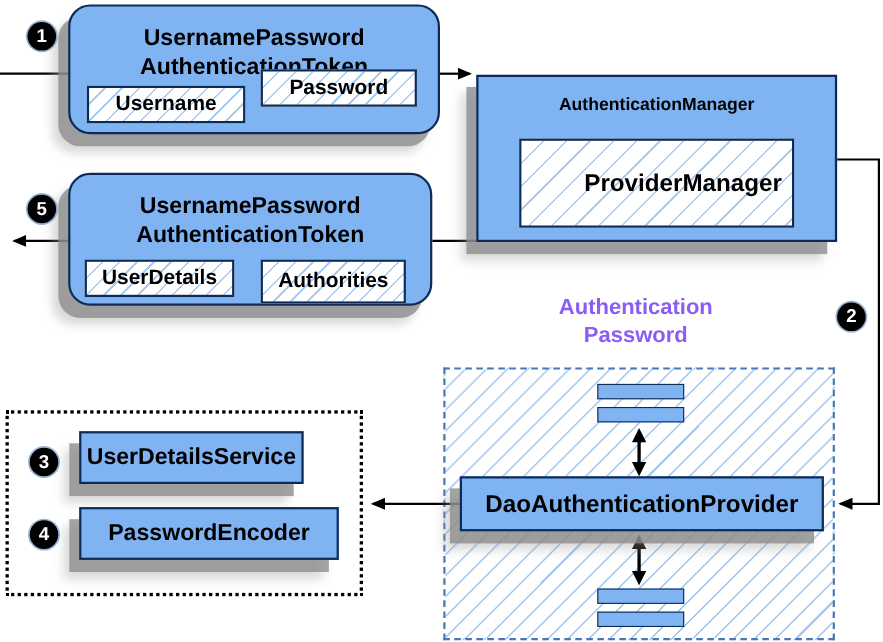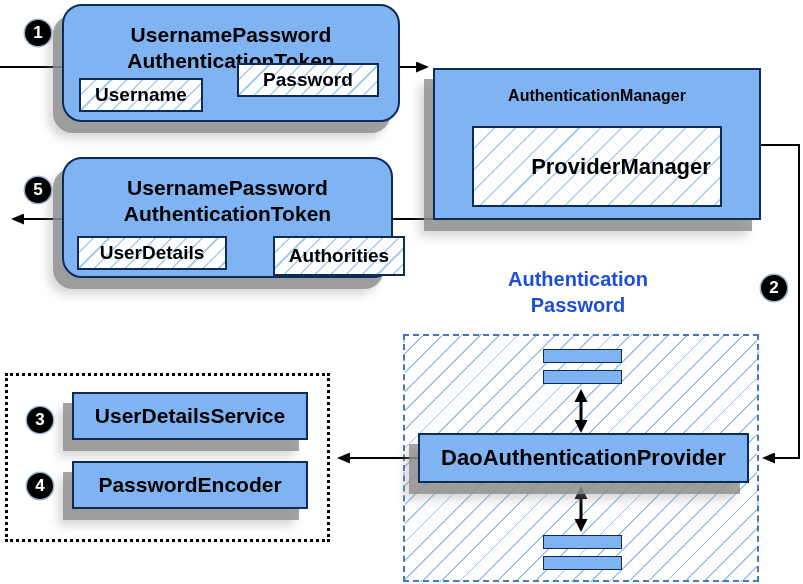--- a/index.html
+++ b/index.html
@@ -72,21 +72,21 @@
     border:2px dashed var(--dashed-border);
     z-index:1;
   }
   .dotted-frame{
     position:absolute;left:5px;top:373px;width:325px;height:169px;
     background:#fff;border:3px dotted #000;
     z-index:1;
   }
   .providers-heading{
     position:absolute;left:428px;top:266px;width:300px;
-    text-align:center;font-weight:bold;font-size:20px;line-height:26px;color:#1d4ed8;
+    text-align:center;font-weight:bold;font-size:20px;line-height:26px;color:#8b5cf6;
     z-index:2;
   }
   .bar{
     position:absolute;width:79px;height:14px;
     background:var(--node-fill);
     border:1.5px solid var(--node-border);
     z-index:6;
   }
   svg.connectors{position:absolute;left:0;top:0;z-index:5;pointer-events:none;}
   .z10{z-index:10;}
@@ -133,52 +133,52 @@
   <div class="badge" style="left:25px;top:177px;">5</div>
   <div class="badge" style="left:761px;top:275px;">2</div>
   <div class="badge" style="left:27px;top:407px;">3</div>
   <div class="badge" style="left:27px;top:473px;">4</div>
 
   <div class="node round shadowed z10" style="left:62px;top:4px;width:338px;height:118px;">
     <div class="node-title">
       <div>UsernamePassword</div>
       <div>AuthenticationToken</div>
     </div>
-    <div class="subbox hatch-sm" style="left:15px;top:72px;width:124px;height:34px;">Username</div>
+    <div class="subbox hatch-sm" style="left:15px;top:72px;width:144px;height:34px;">Username</div>
     <div class="subbox hatch-sm" style="left:173px;top:57px;width:142px;height:34px;">Password</div>
   </div>
 
   <div class="node shadowed z10" style="left:433px;top:68px;width:328px;height:152px;">
     <div class="mgr-title">AuthenticationManager</div>
     <div class="innerbox hatch-md" style="left:37px;top:56px;width:250px;height:81px;">ProviderManager</div>
   </div>
 
   <div class="node round shadowed z10" style="left:62px;top:157px;width:331px;height:121px;">
     <div class="node-title">
       <div>UsernamePassword</div>
       <div>AuthenticationToken</div>
     </div>
-    <div class="subbox hatch-sm" style="left:13px;top:77px;width:150px;height:34px;">UserDetails</div>
-    <div class="subbox hatch-sm" style="left:173px;top:77px;width:132px;height:40px;margin-left:36px;">Authorities</div>
+    <div class="subbox hatch-sm" style="left:13px;top:77px;width:136px;height:34px;">UserDetails</div>
+    <div class="subbox hatch-sm" style="left:173px;top:77px;width:132px;height:40px;">Authorities</div>
   </div>
 
   <div class="providers-heading">
     <div>Authentication</div>
     <div>Password</div>
   </div>
 
   <div class="providers-frame hatch-lg"></div>
 
   <div class="bar" style="left:543px;top:349px;"></div>
   <div class="bar" style="left:543px;top:370px;"></div>
 
   <div class="node shadowed flexcenter z10" style="left:418px;top:433px;width:331px;height:50px;font-size:22px;text-align:right;">DaoAuthenticationProvider</div>
 
   <div class="bar" style="left:543px;top:535px;"></div>
   <div class="bar" style="left:543px;top:556px;"></div>
 
   <div class="dotted-frame"></div>
 
-  <div class="node shadowed flexcenter z6" style="left:72px;top:392px;width:236px;height:48px;font-size:21px;border-width:2px;">UserDetailsService</div>
+  <div class="node shadowed flexcenter z6" style="left:72px;top:392px;width:204px;height:48px;font-size:21px;border-width:2px;">UserDetailsService</div>
 
   <div class="node shadowed flexcenter z6" style="left:72px;top:461px;width:236px;height:48px;font-size:21px;border-width:2px;">PasswordEncoder</div>
 
 </div>
 
 </body></html>

